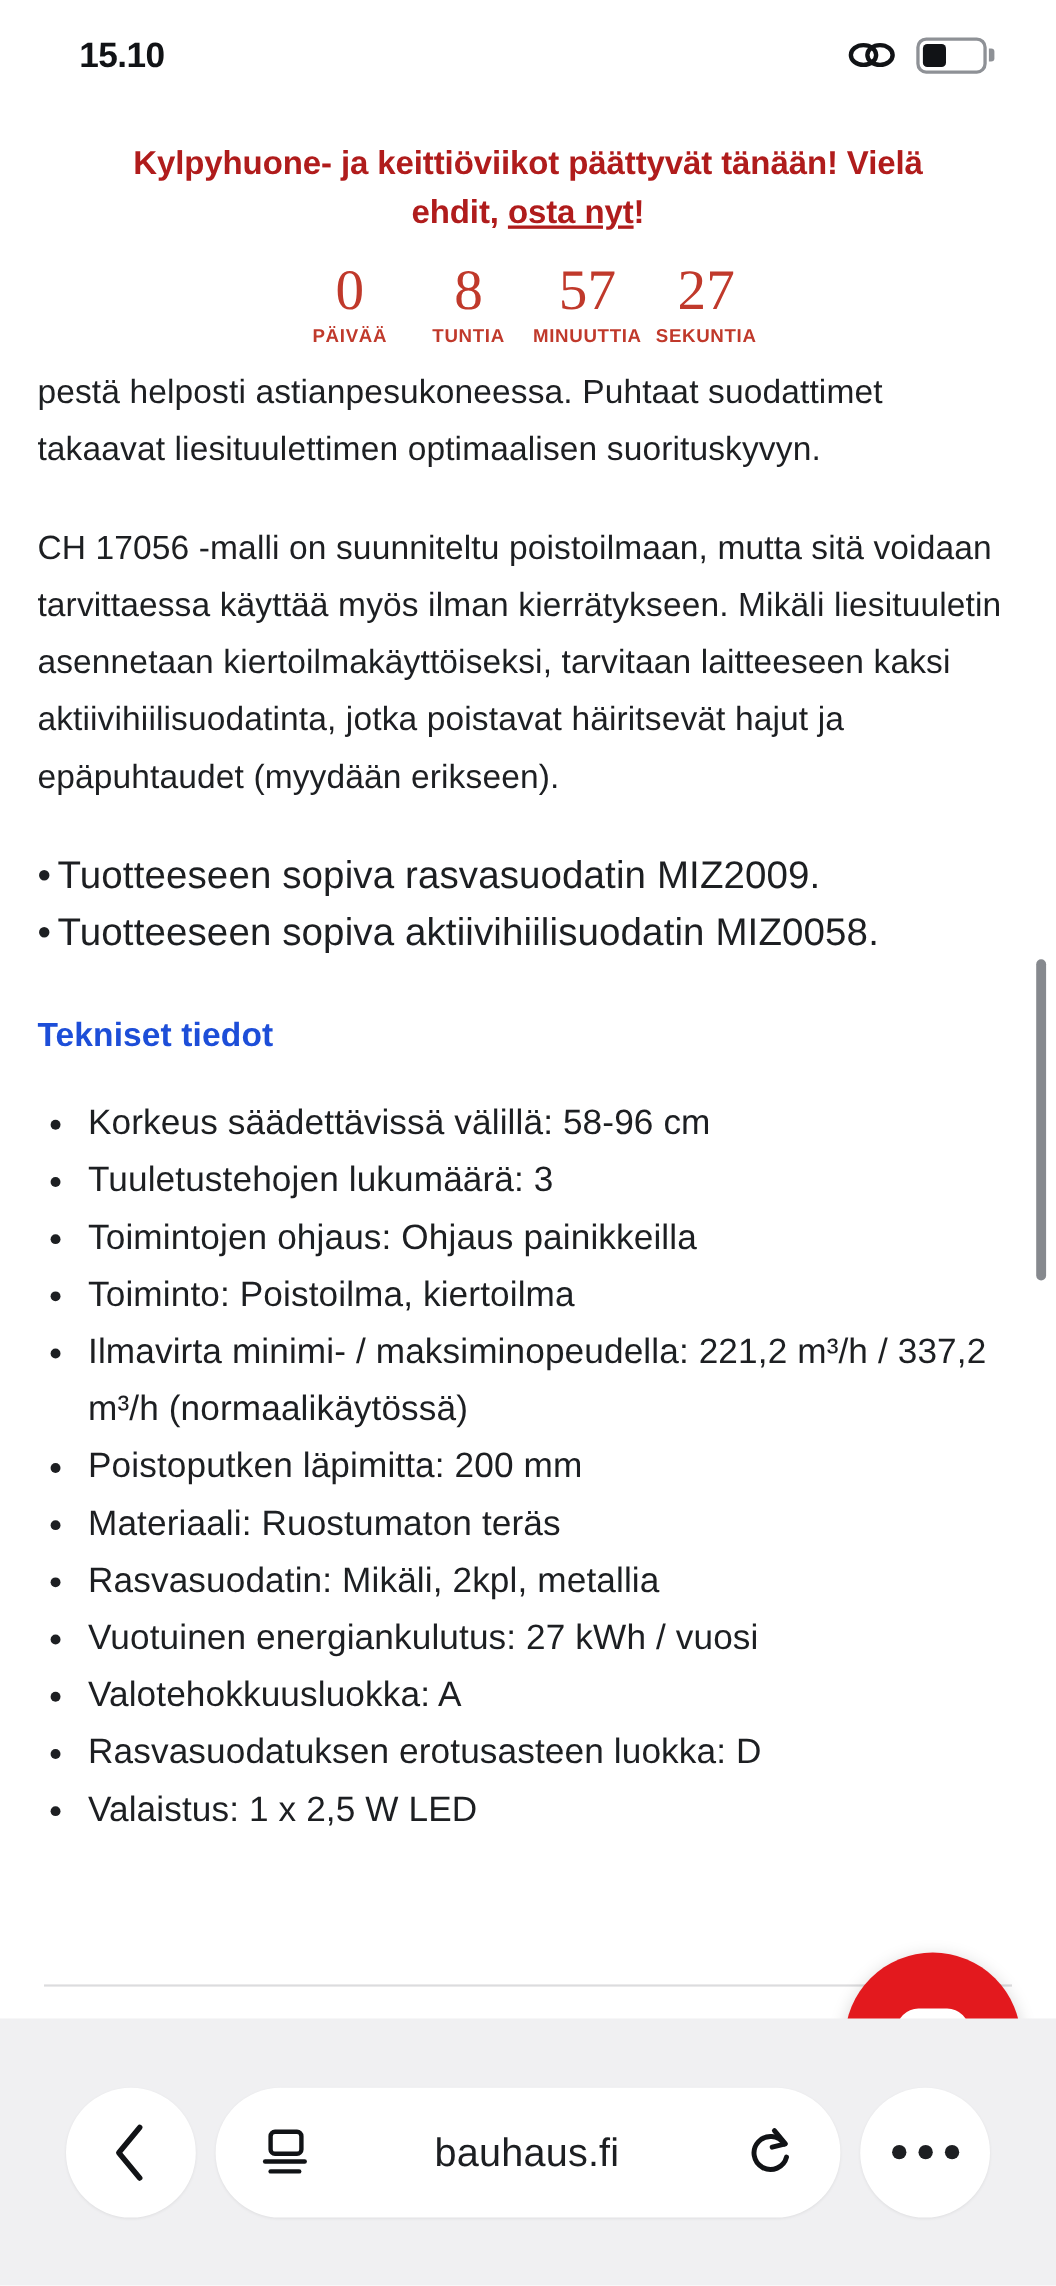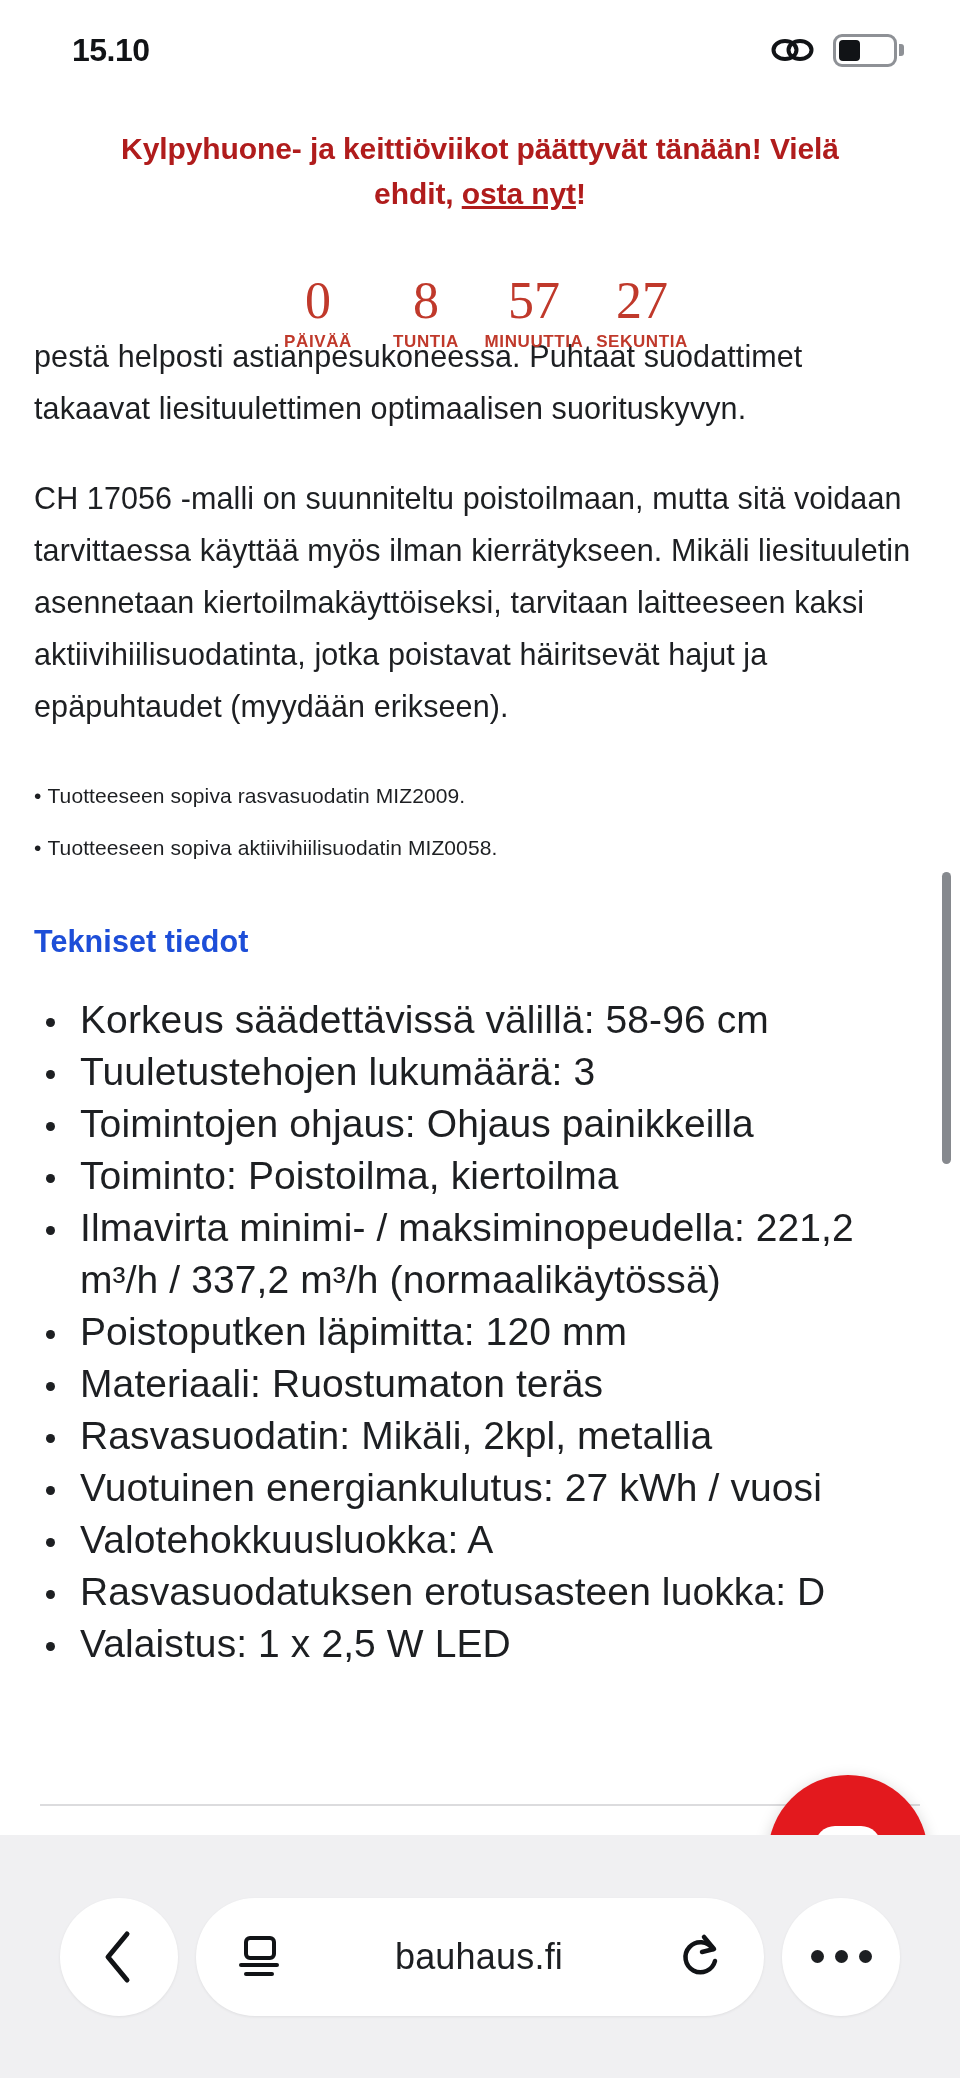--- a/index.html
+++ b/index.html
@@ -54,48 +54,47 @@
     padding:0 34px;
   }
   .body-p {
     font-size:30.5px; line-height:52px; color:#1d1f22;
     font-weight:400; margin-bottom:38px;
     letter-spacing:0.1px;
   }
   .body-p.clipped { margin-top:-52px; }
   .dash-list { margin-bottom:42px; }
   .dash-item {
-    font-size:21px; line-height:52px; color:#1d1f22;
+    font-size:35px; line-height:52px; color:#1d1f22;
     letter-spacing:0.1px;
   }
   .dash-item .dash-bullet { margin-right:6px; }
   h2.section-title {
     font-size:30.5px; line-height:50px; font-weight:700;
     color:#1d4ed8; margin-bottom:28px; letter-spacing:0.1px;
   }
   ul.spec-list { list-style:none; }
   ul.spec-list li {
     position:relative;
-    font-size:39px; line-height:52px; color:#1d1f22;
+    font-size:32px; line-height:52px; color:#1d1f22;
     padding-left:46px; letter-spacing:0.1px;
   }
   ul.spec-list li::before {
     content:"";
     position:absolute; left:12px; top:24px;
     width:9px; height:9px; border-radius:50%;
     background:#1d1f22;
   }
 
   
   #promo-banner {
     position:absolute; top:100px; left:0; width:960px; height:230px;
     background:#ffffff; z-index:50;
     display:flex; flex-direction:column; align-items:center;
     padding-top:26px;
-    gap:36px;
   }
   #promo-headline {
     font-size:30px; font-weight:700; color:#b01c1c;
     text-align:center; line-height:45px;
     max-width:800px; letter-spacing:-0.1px;
   }
   #promo-headline .cta-link {
     text-decoration:underline; color:#b01c1c;
   }
   #countdown {
@@ -192,21 +191,21 @@
       </div>
 
       <h2 class="section-title">Tekniset tiedot</h2>
 
       <ul class="spec-list">
         <li>Korkeus säädettävissä välillä: 58-96 cm</li>
         <li>Tuuletustehojen lukumäärä: 3</li>
         <li>Toimintojen ohjaus: Ohjaus painikkeilla</li>
         <li>Toiminto: Poistoilma, kiertoilma</li>
         <li>Ilmavirta minimi- / maksiminopeudella: 221,2 m³/h / 337,2 m³/h (normaalikäytössä)</li>
-        <li>Poistoputken läpimitta: 120 mm</li>
+        <li>Poistoputken läpimitta: 200 mm</li>
         <li>Materiaali: Ruostumaton teräs</li>
         <li>Rasvasuodatin: Mikäli, 2kpl, metallia</li>
         <li>Vuotuinen energiankulutus: 27 kWh / vuosi</li>
         <li>Valotehokkuusluokka: A</li>
         <li>Rasvasuodatuksen erotusasteen luokka: D</li>
         <li>Valaistus: 1 x 2,5 W LED</li>
       </ul>
 
     </div>
   </div>

